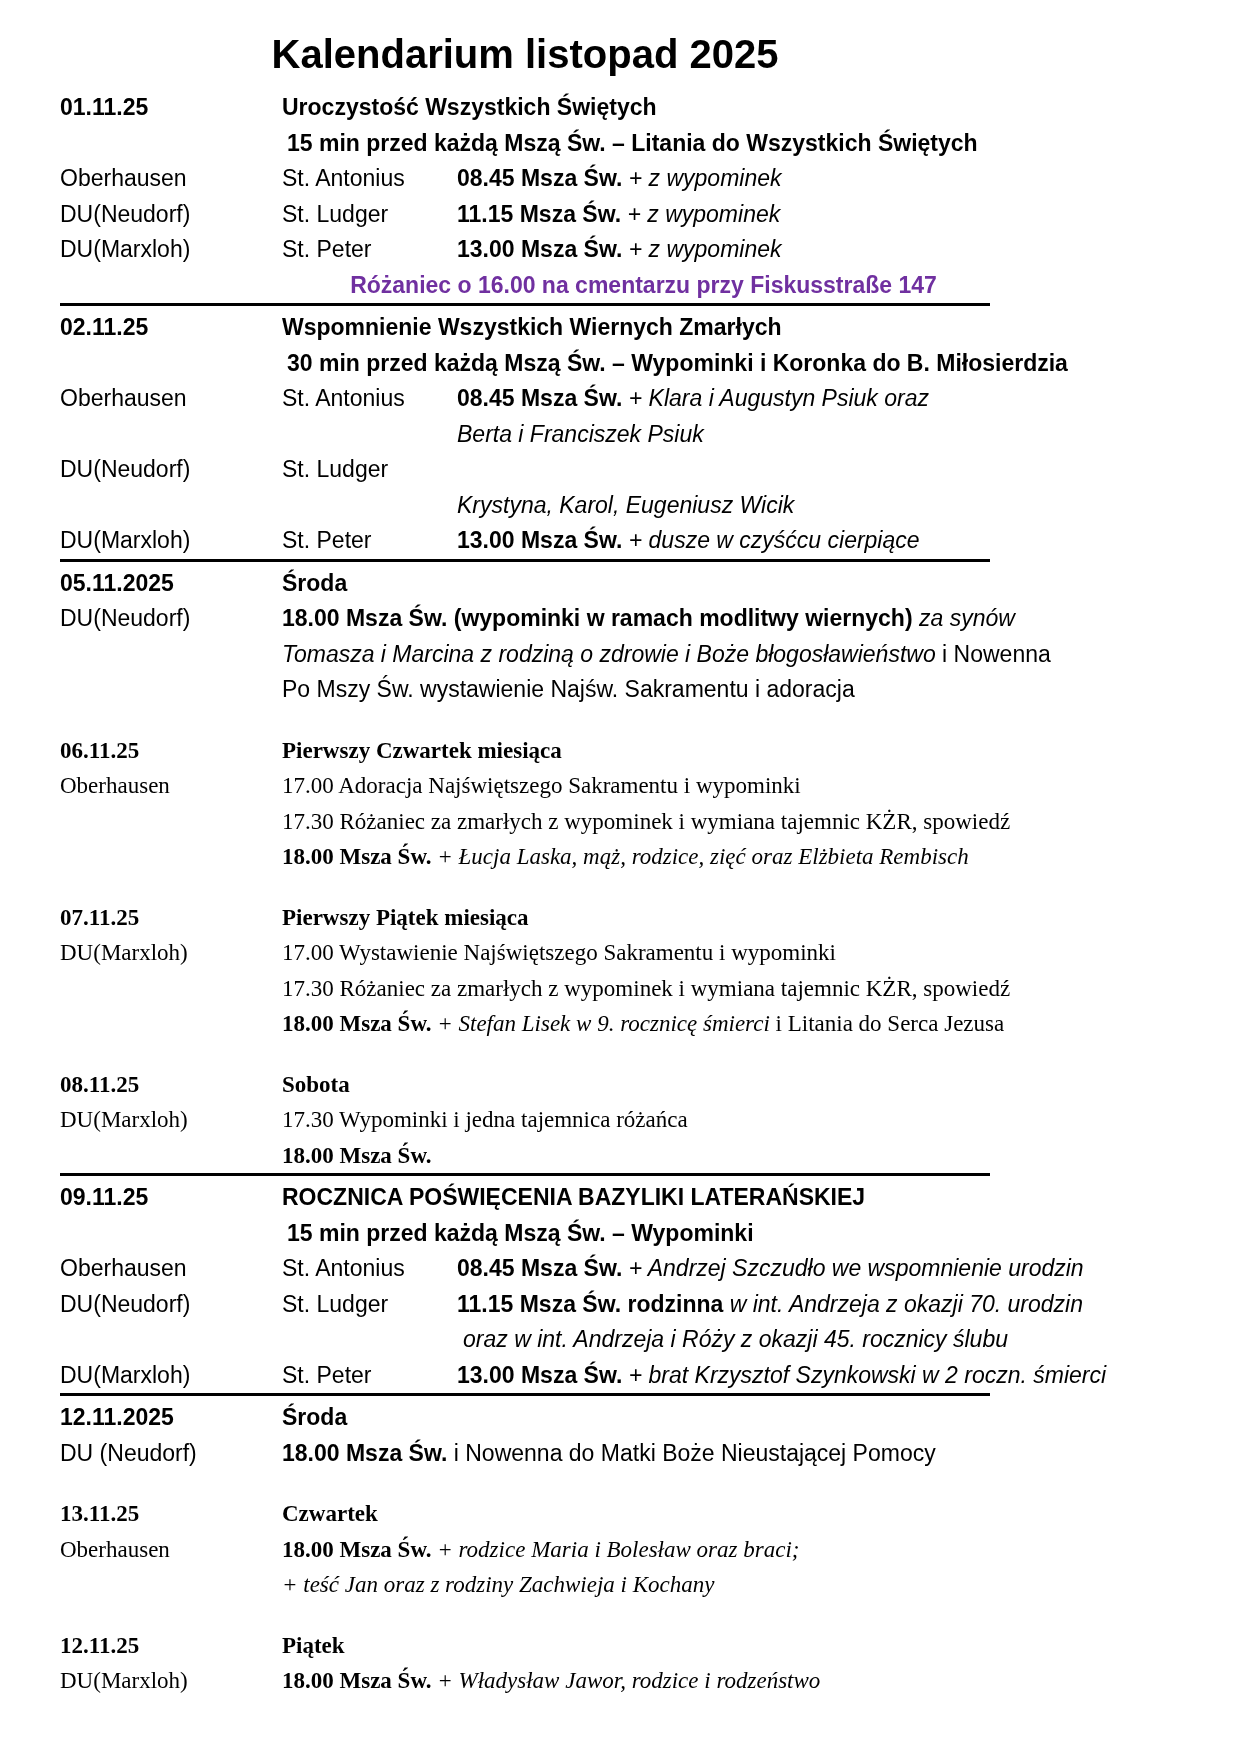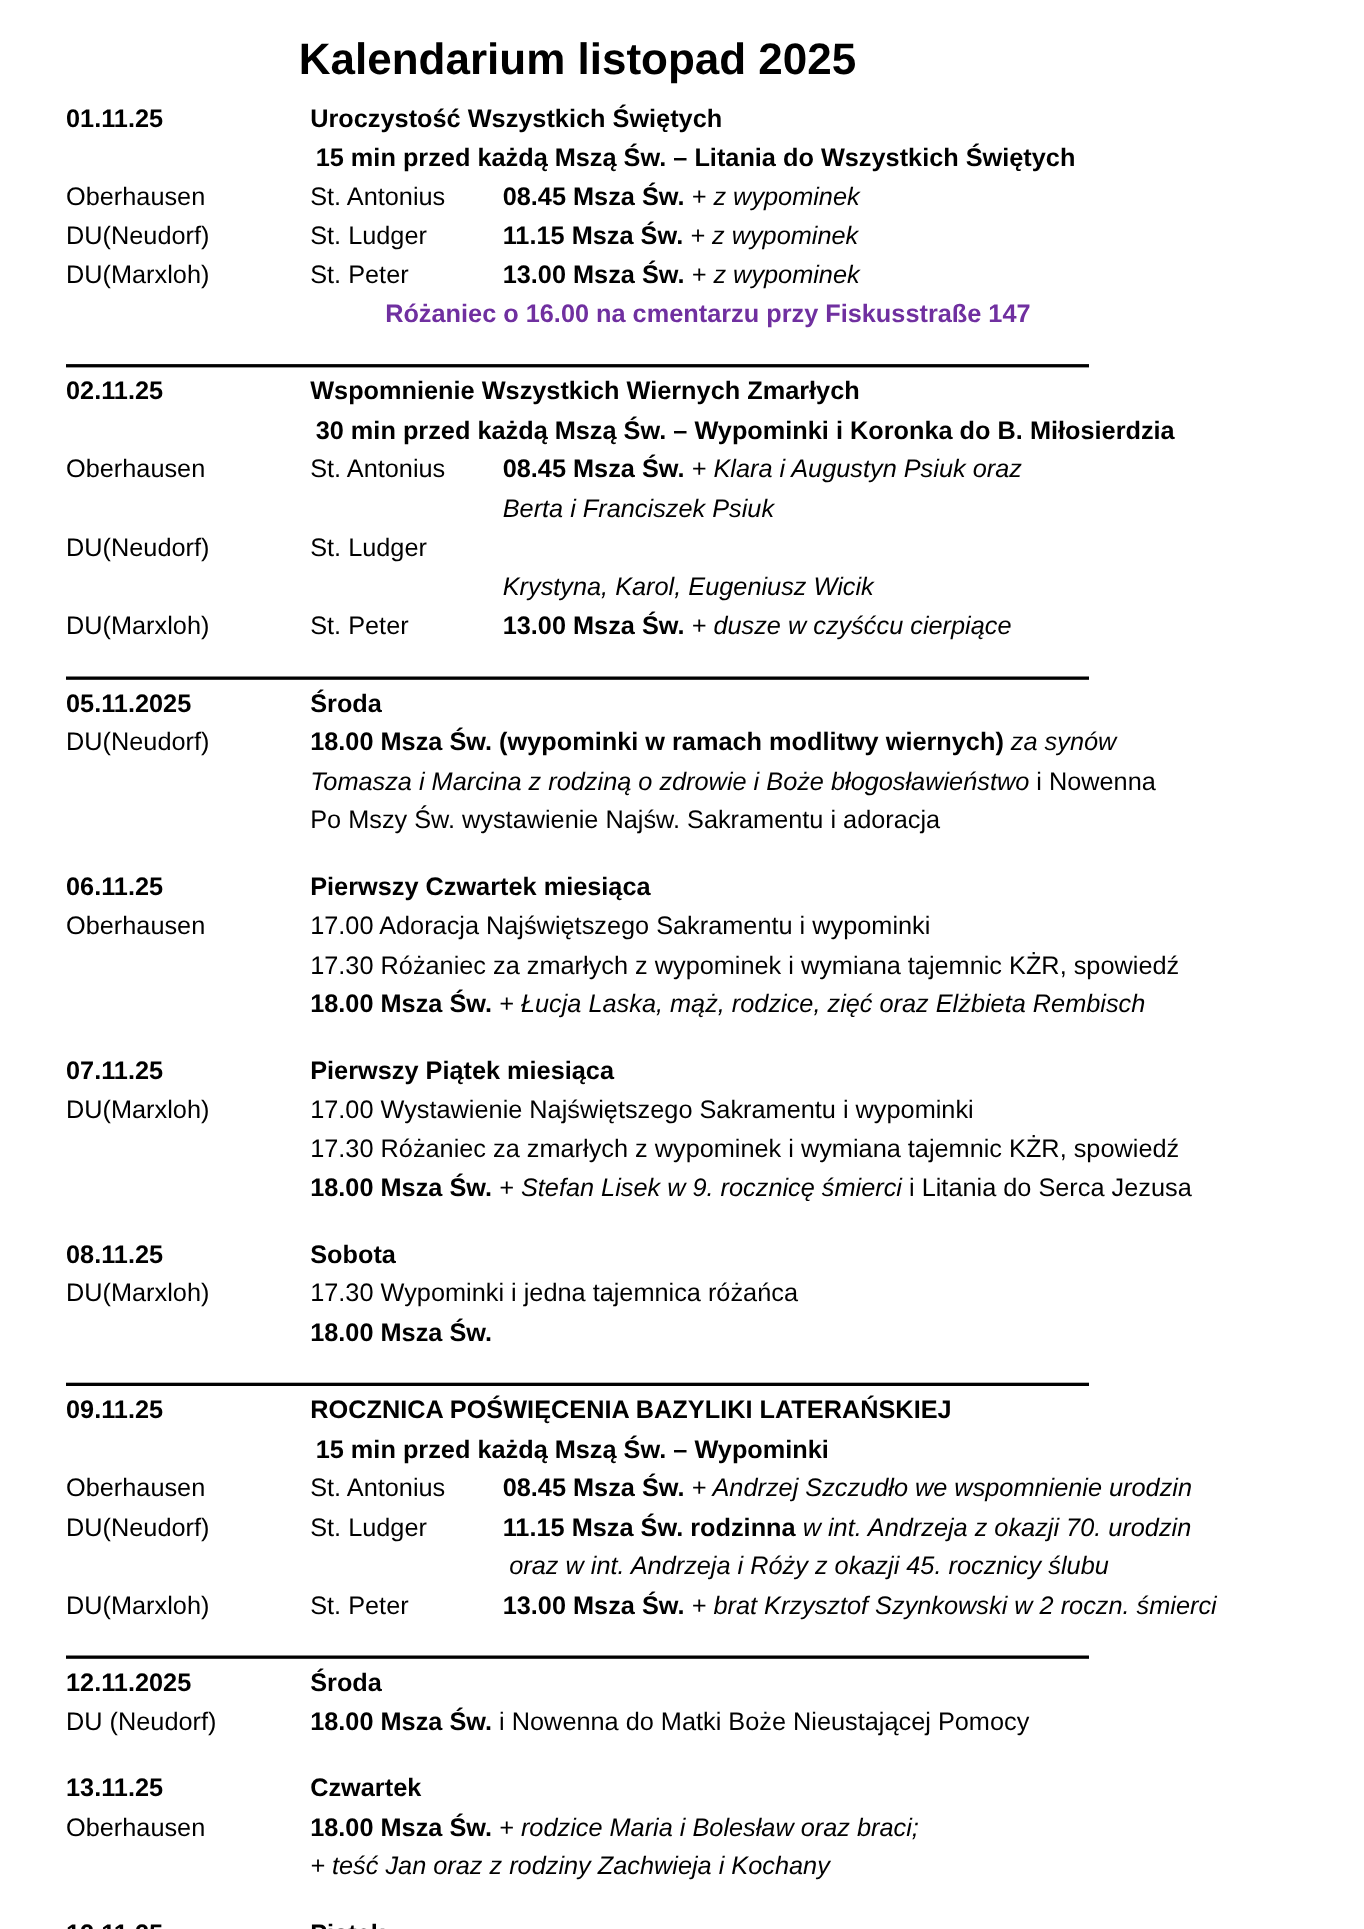--- a/index.html
+++ b/index.html
@@ -15,22 +15,22 @@
     padding: 28px 54px 0 60px;
   }
   .doc-title {
     font-size: 40px;
     font-weight: 700;
     line-height: 52px;
     text-align: center;
     margin: 0 0 10px 0;
   }
   section.section { margin: 0; }
-  section.rule-before { border-top: 3px solid #000; padding-top: 4px; margin-top: 28px; }
-  section.gap-before { margin-top: 25px; }
+  section.rule-before { border-top: 3px solid #000; padding-top: 4px; }
+  section.gap-before { margin-top: 25px; font-family: Liberation Serif, serif; }
   .line {
     display: grid;
     grid-template-columns: 222px 175px 1fr;
     line-height: 35.5px;
     min-height: 35.5px;
     white-space: nowrap;
   }
   .line .c1 { grid-column: 1; }
   .line .c2 { grid-column: 2; }
   .line.head .c1 { font-weight: 700; }

